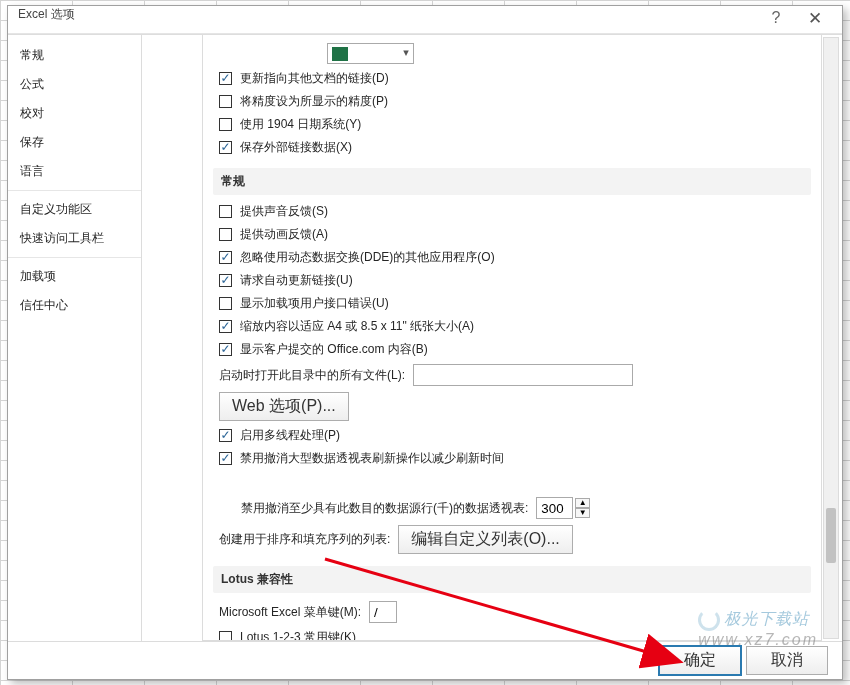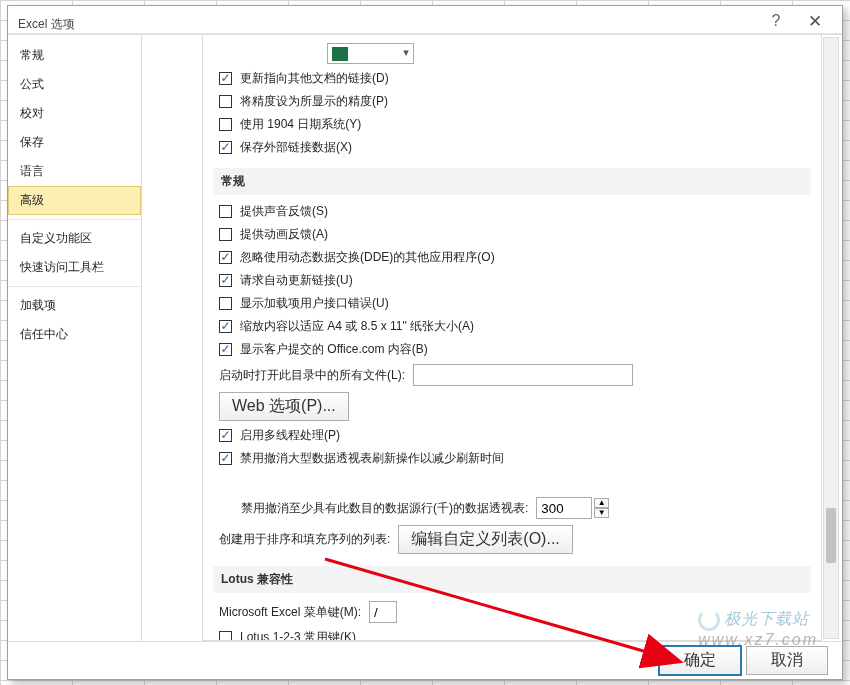--- a/index.html
+++ b/index.html
@@ -27,21 +27,21 @@
       width: 836px; height: 675px;
       background: #fff;
       border: 1px solid #a0a0a0;
       box-shadow: 4px 4px 8px rgba(0,0,0,.25);
       display: flex;
       flex-direction: column;
     }
     .titlebar {
       height: 28px;
       display: flex;
-      align-items: flex-end;
+      align-items: flex-start;
       padding: 0 6px 0 10px;
       background: #fff;
       border-bottom: 1px solid #e5e5e5;
     }
     .titlebar-title { flex: 1; font-size: 12px; color: #444; }
     .titlebar-btn {
       width: 42px; height: 24px;
       display: inline-flex; align-items: center; justify-content: center;
       color: #555; font-size: 14px;
     }
@@ -141,21 +141,21 @@
       border:1px solid #adadad;
       background:linear-gradient(#fff,#eee);
       padding:3px 12px;
       color:#333;
       font-size:16px;
       cursor:pointer;
     }
     .numspin {
       display:inline-flex; align-items:center;
     }
-    .numspin input { width:56px; height:22px; border:1px solid #aaa; padding:0 4px;}
+    .numspin input { width:37px; height:22px; border:1px solid #aaa; padding:0 4px;}
     .spinbtns { display:flex; flex-direction:column; margin-left:2px;}
     .spinbtns span { width:15px; height:10px; border:1px solid #aaa; font-size:8px; text-align:center; line-height:8px; background:#f7f7f7;}
     .footer {
       height: 38px;
       border-top:1px solid #dcdcdc;
       display:flex;
       align-items:center;
       justify-content:flex-end;
       padding:0 14px;
       gap:4px;
@@ -207,21 +207,20 @@
     <span class="titlebar-btn close">✕</span>
   </div>
 
   <div class="dialog-body">
     <div class="sidebar">
       <div class="sidebar-item">常规</div>
       <div class="sidebar-item">公式</div>
       <div class="sidebar-item">校对</div>
       <div class="sidebar-item">保存</div>
       <div class="sidebar-item">语言</div>
-      <div class="sidebar-item selected">高级</div>
       <div class="sidebar-sep"></div>
       <div class="sidebar-item">自定义功能区</div>
       <div class="sidebar-item">快速访问工具栏</div>
       <div class="sidebar-sep"></div>
       <div class="sidebar-item">加载项</div>
       <div class="sidebar-item">信任中心</div>
     </div>
 
     <div class="content">
       <div class="scroll-area">

